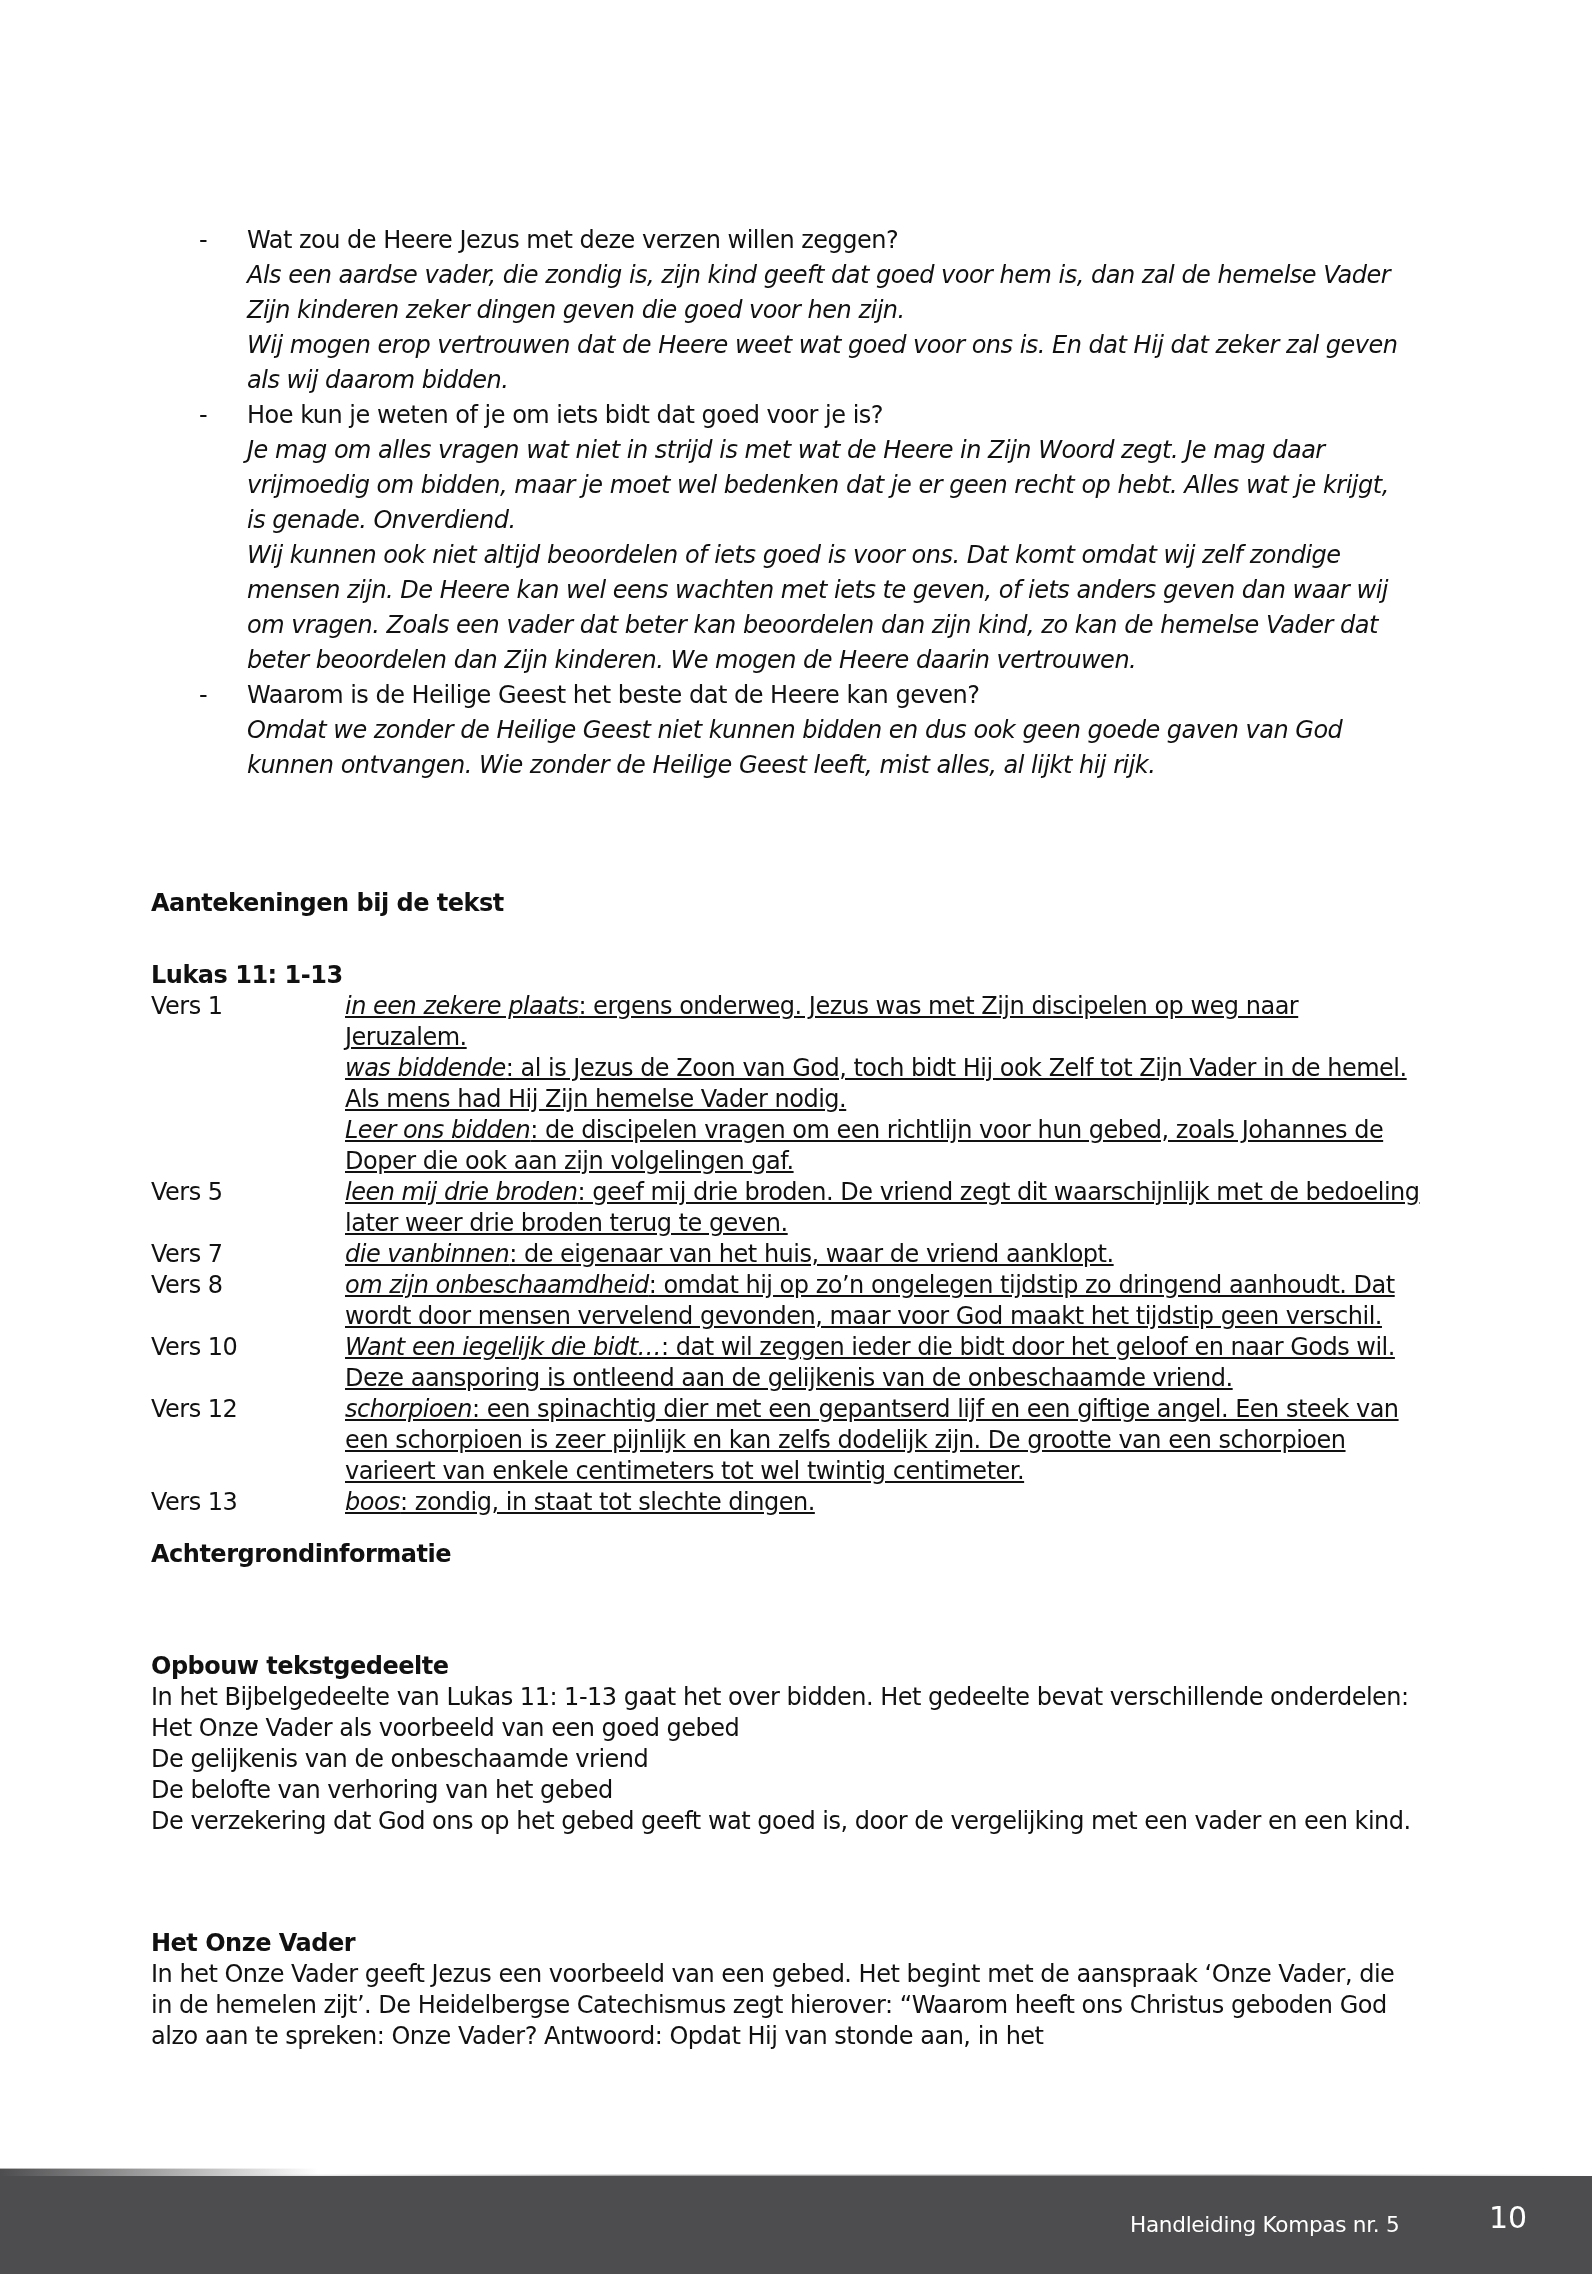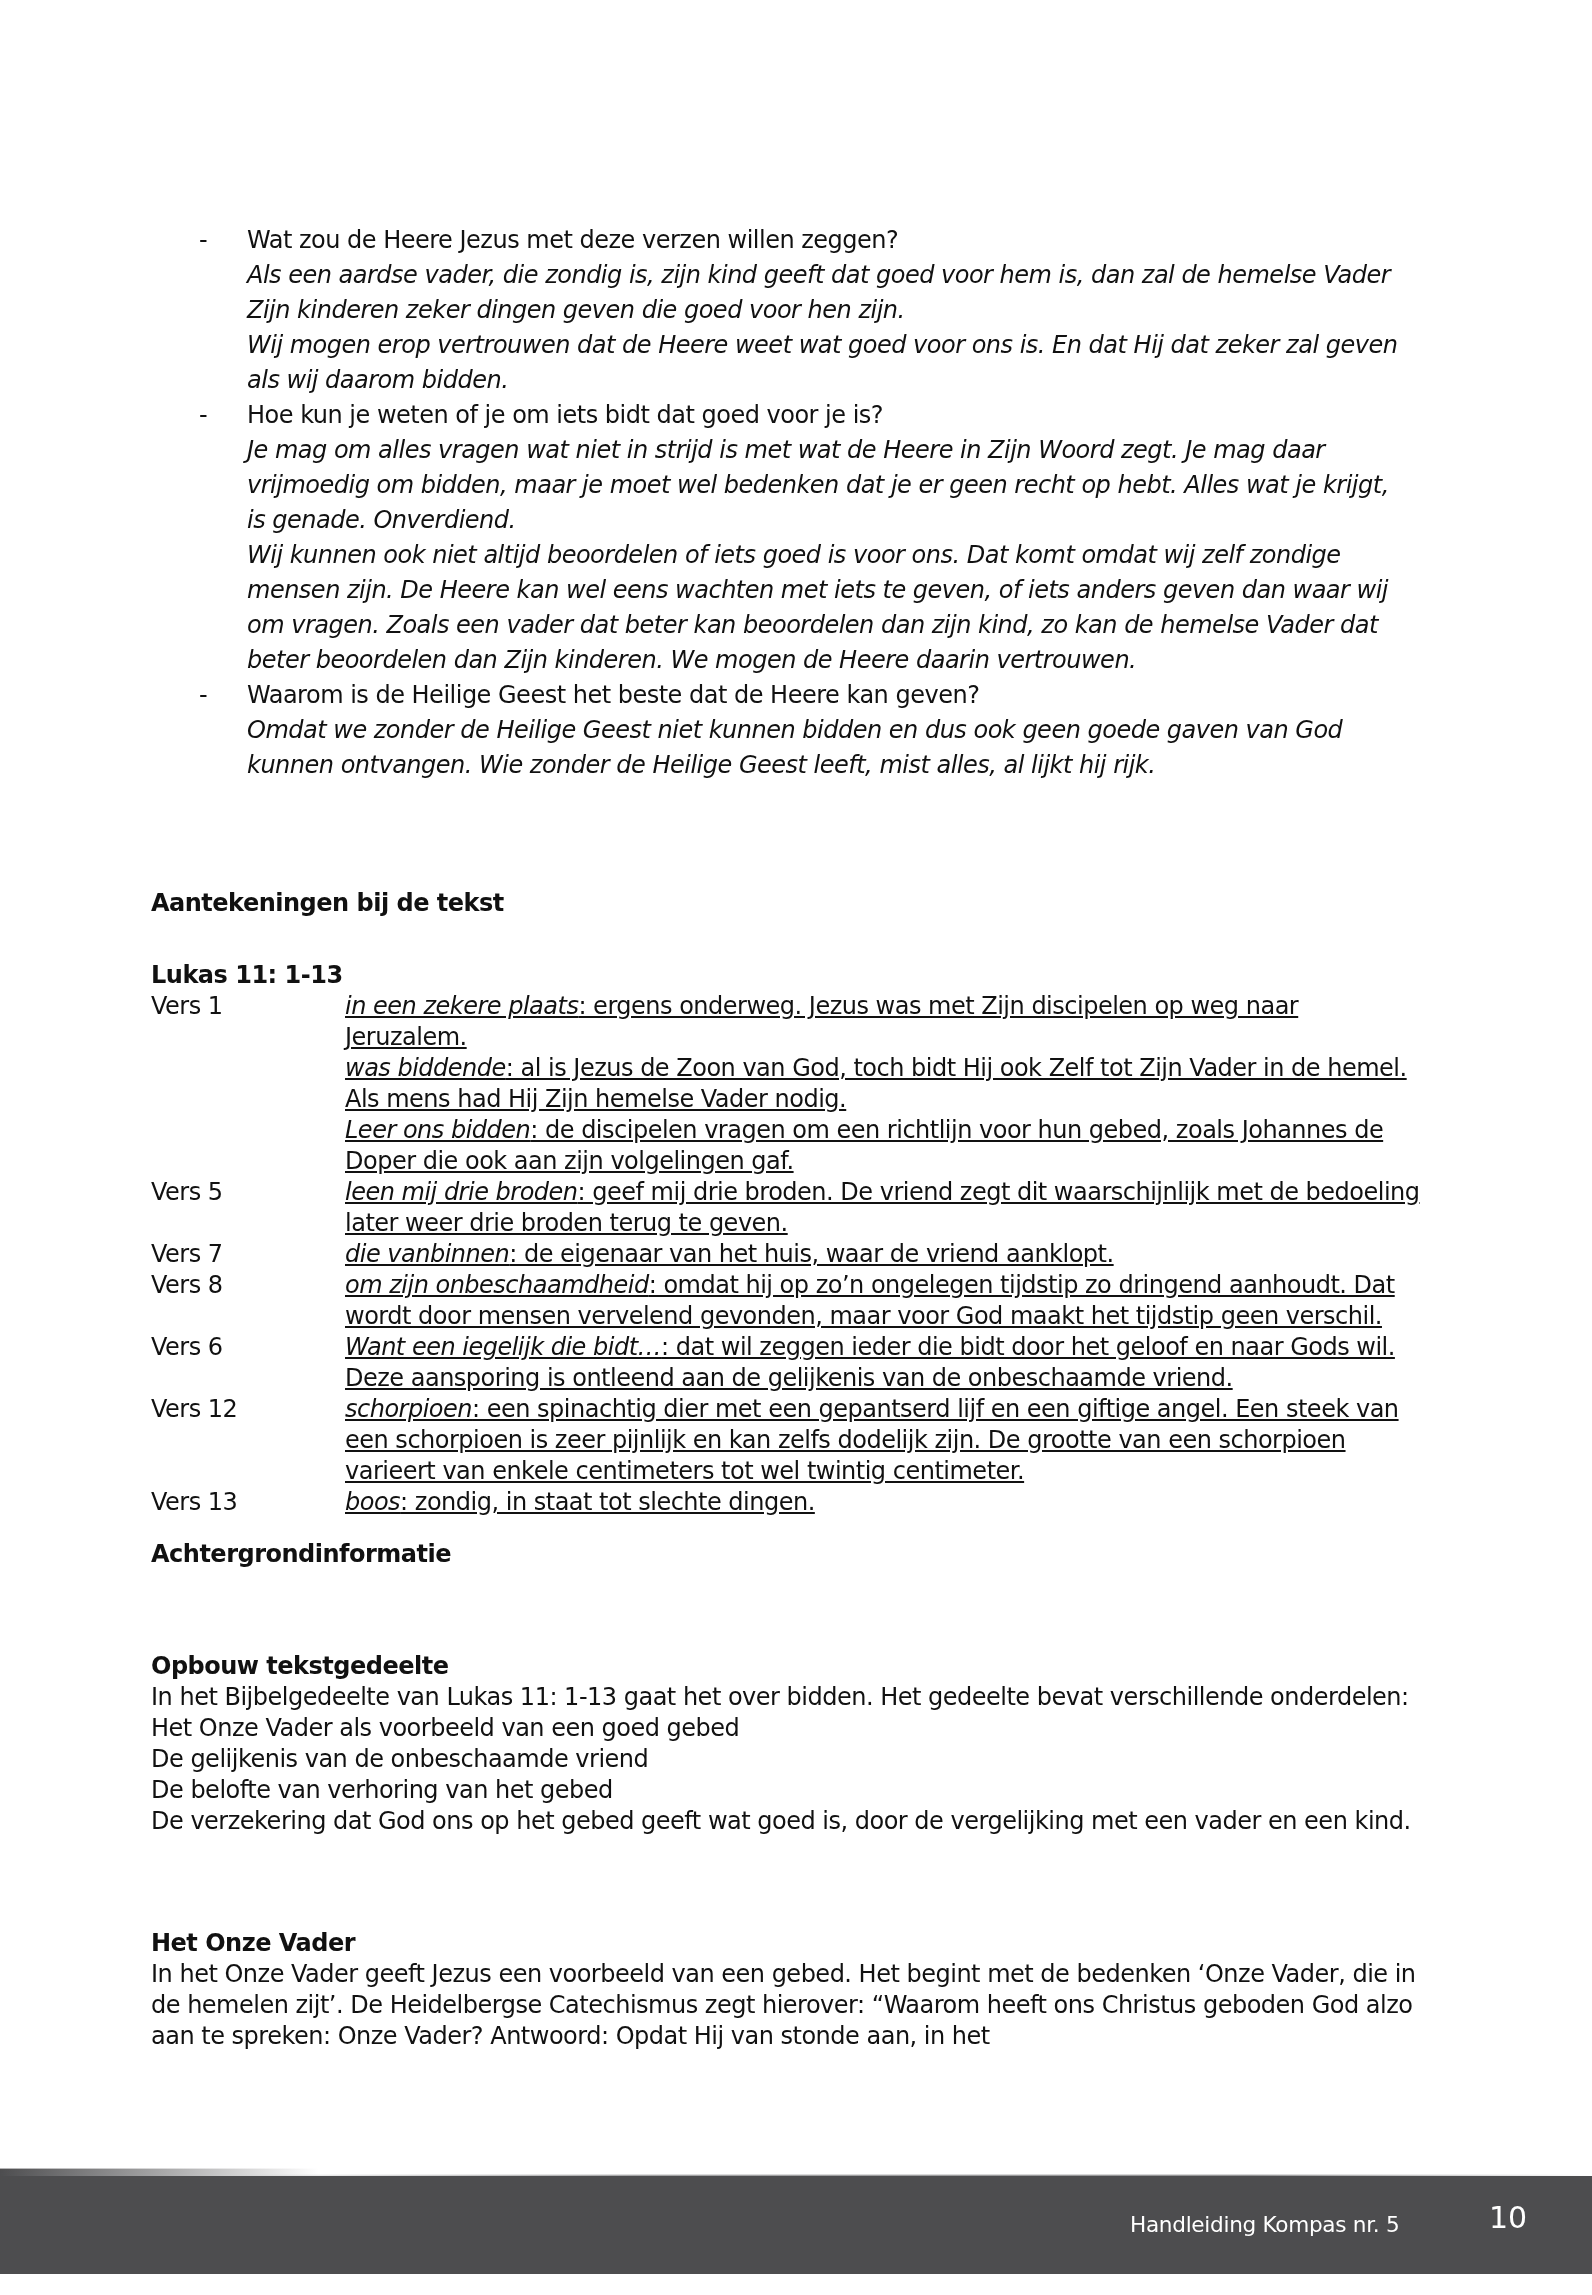--- a/index.html
+++ b/index.html
@@ -83,21 +83,21 @@
             <span class="verse-entry"><span class="term">die vanbinnen</span><span>: de eigenaar van het huis, waar de vriend aanklopt.</span></span>
           </div>
         </div>
         <div class="verse">
           <div class="verse-label">Vers 8</div>
           <div class="verse-body">
             <span class="verse-entry"><span class="term">om zijn onbeschaamdheid</span><span>: omdat hij op zo’n ongelegen tijdstip zo dringend aanhoudt. Dat wordt door mensen vervelend gevonden, maar voor God maakt het tijdstip geen verschil.</span></span>
           </div>
         </div>
         <div class="verse">
-          <div class="verse-label">Vers 6</div>
+          <div class="verse-label">Vers 10</div>
           <div class="verse-body">
             <span class="verse-entry"><span class="term">Want een iegelijk die bidt…</span><span>: dat wil zeggen ieder die bidt door het geloof en naar Gods wil. Deze aansporing is ontleend aan de gelijkenis van de onbeschaamde vriend.</span></span>
           </div>
         </div>
         <div class="verse">
           <div class="verse-label">Vers 12</div>
           <div class="verse-body">
             <span class="verse-entry"><span class="term">schorpioen</span><span>: een spinachtig dier met een gepantserd lijf en een giftige angel. Een steek van een schorpioen is zeer pijnlijk en kan zelfs dodelijk zijn. De grootte van een schorpioen varieert van enkele centimeters tot wel twintig centimeter.</span></span>
           </div>
         </div>
@@ -116,21 +116,21 @@
     <div class="h">Opbouw tekstgedeelte</div>
     <div>In het Bijbelgedeelte van Lukas 11: 1-13 gaat het over bidden. Het gedeelte bevat verschillende onderdelen:</div>
     <div>Het Onze Vader als voorbeeld van een goed gebed</div>
     <div>De gelijkenis van de onbeschaamde vriend</div>
     <div>De belofte van verhoring van het gebed</div>
     <div>De verzekering dat God ons op het gebed geeft wat goed is, door de vergelijking met een vader en een kind.</div>
   </div>
 
   <div class="section" style="top:1905px;">
     <div class="h">Het Onze Vader</div>
-    <div>In het Onze Vader geeft Jezus een voorbeeld van een gebed. Het begint met de bedenken ‘Onze Vader, die in de hemelen zijt’. De Heidelbergse Catechismus zegt hierover: “Waarom heeft ons Christus geboden God alzo aan te spreken: Onze Vader? Antwoord: Opdat Hij van stonde aan, in het</div>
+    <div>In het Onze Vader geeft Jezus een voorbeeld van een gebed. Het begint met de aanspraak ‘Onze Vader, die in de hemelen zijt’. De Heidelbergse Catechismus zegt hierover: “Waarom heeft ons Christus geboden God alzo aan te spreken: Onze Vader? Antwoord: Opdat Hij van stonde aan, in het</div>
   </div>
 
   <svg class="footer-edge" viewBox="0 0 1845 18" preserveAspectRatio="none">
     <defs>
       <linearGradient id="fade1" x1="0" x2="1" y1="0" y2="0">
         <stop offset="0" stop-color="#4d4d4f"></stop>
           <stop offset="0.12" stop-color="#4d4d4f" stop-opacity="0.4"></stop>
           <stop offset="0.2" stop-color="#4d4d4f" stop-opacity="0"></stop>
       </linearGradient>
       <linearGradient id="fade2" x1="0" x2="1" y1="0" y2="0">

